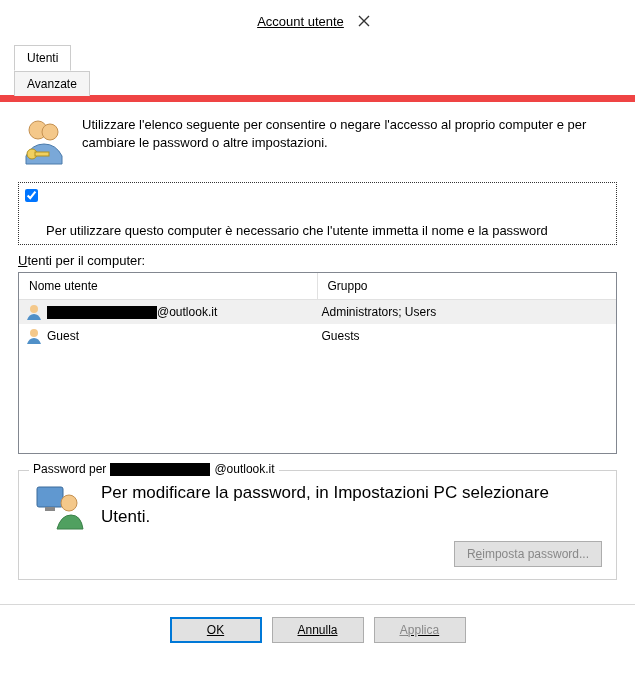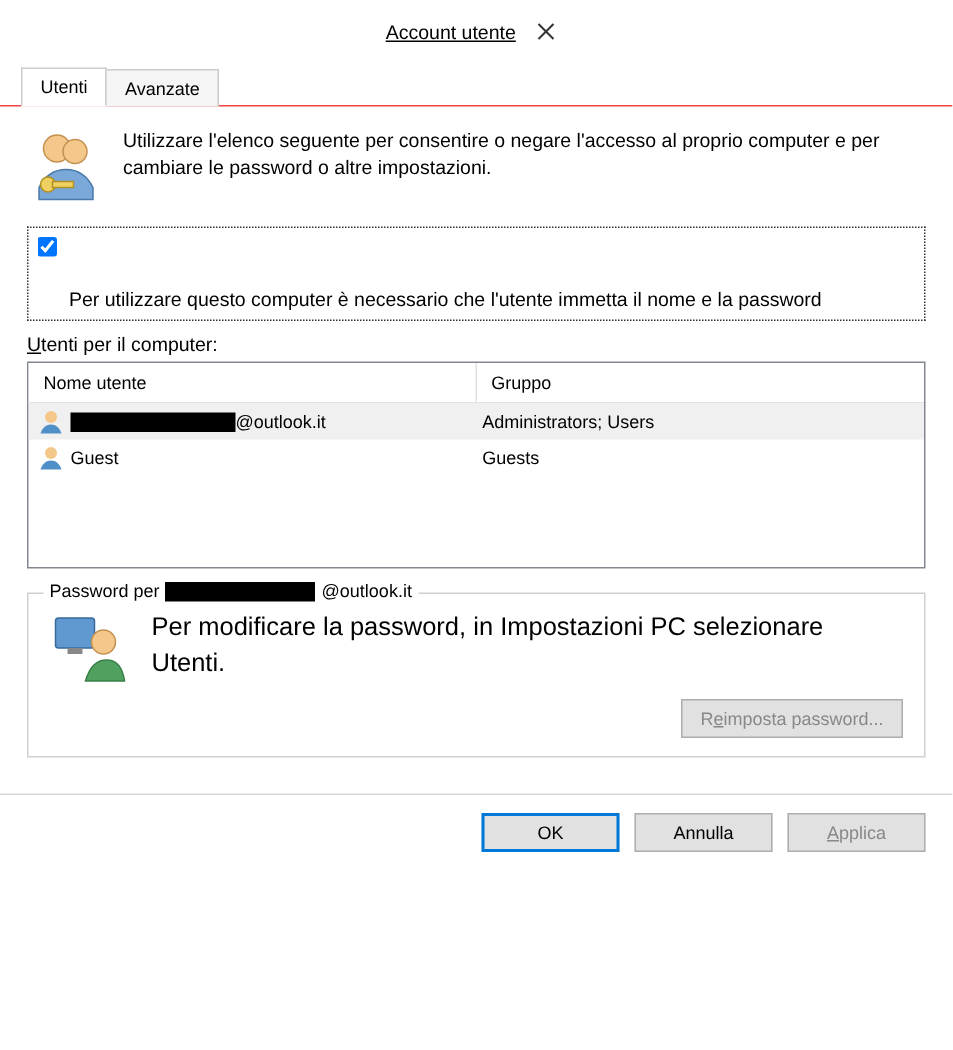--- a/index.html
+++ b/index.html
@@ -26,25 +26,26 @@
       height: 28px;
       display: flex;
       align-items: center;
       justify-content: center;
       font-size: 14px;
       color: #333;
       cursor: default;
     }
     .tabbar {
       display: flex;
-      align-items: center;
+      align-items: flex-start;
       padding: 0 14px;
-      border-bottom: 1px solid #ef4444;
+      border-bottom: 7px solid #ef4444;
       margin-top: 6px;
       gap: 0;
+      flex-direction: column;
     }
     .tab {
       padding: 5px 12px;
       border: 1px solid #ccc;
       border-bottom: none;
       background: #f5f5f5;
       font-size: 12px;
       margin-right: -1px;
       position: relative;
       top: 1px;
@@ -70,21 +71,21 @@
       border: 1px dotted #333;
       padding: 4px 6px;
       margin-bottom: 8px;
     }
     .checkbox-row input { margin: 2px 0 0 0; }
     .checkbox-row label { font-size: 13px; line-height: 1.4; margin-top: 35px; }
     .list-label { font-size: 13px; margin: 6px 0 4px; }
     .list-label .u { text-decoration: underline; }
     .user-list {
       border: 1px solid #828790;
-      height: 138px;
+      height: 182px;
       overflow: hidden;
     }
     .list-header {
       display: flex;
       background: #fff;
       border-bottom: 1px solid #e1e1e1;
     }
     .list-header .col {
       padding: 6px 10px;
       font-size: 12px;
@@ -140,23 +141,24 @@
     .pwd-row .text { font-size: 17px; line-height: 1.4; }
     .pwd-btn-row {
       display: flex;
       justify-content: flex-end;
       margin-top: 8px;
     }
     .footer {
       border-top: 1px solid #d8d8d8;
       padding: 12px 18px;
       display: flex;
-      justify-content: flex-end;
+      justify-content: center;
       gap: 10px;
       margin-top: 14px;
+      text-decoration: underline;
     }
     .btn-primary {
       border: 2px solid #0078d7;
       min-width: 92px;
       padding: 4px 10px;
     }
     .btn-footer { min-width: 92px; }
   </style>
 </head>
 <body>

